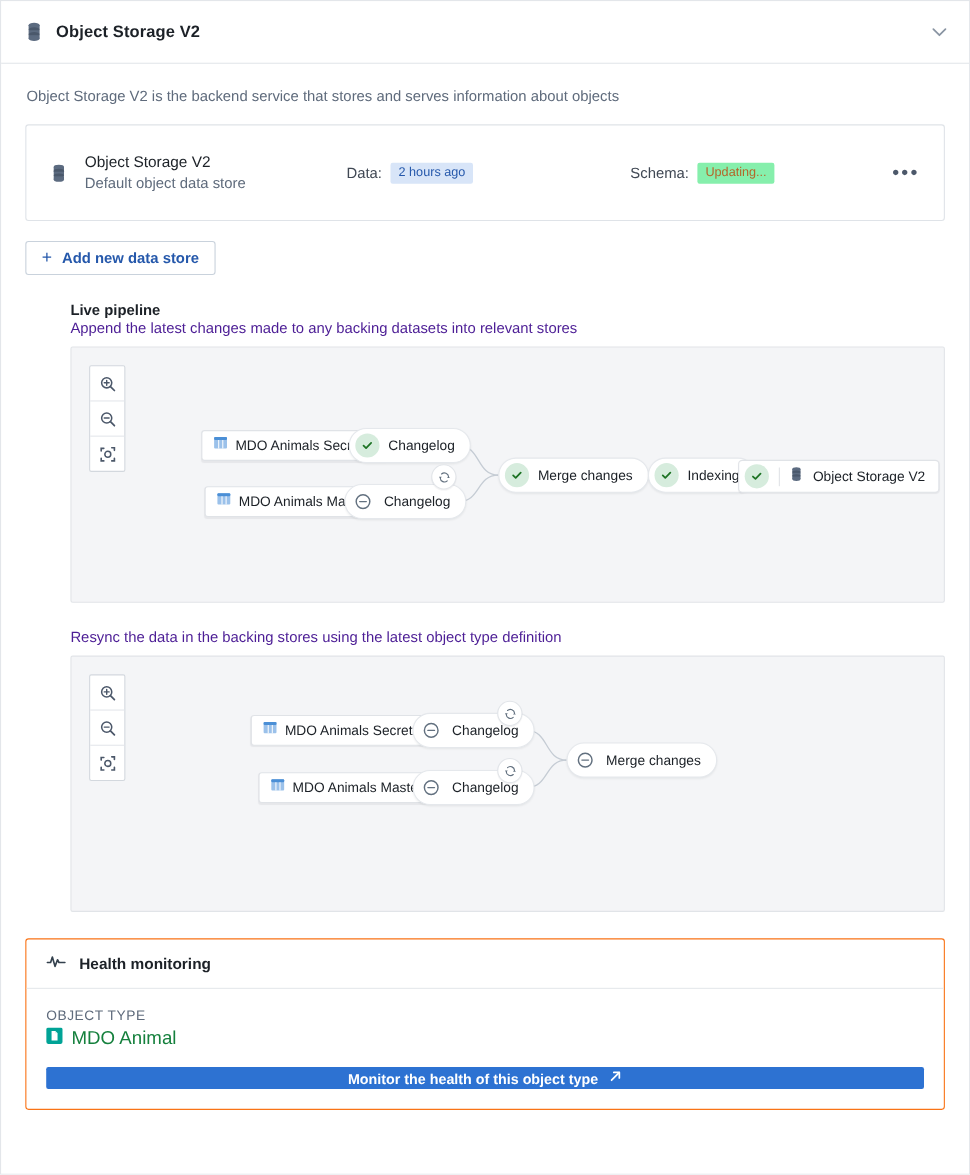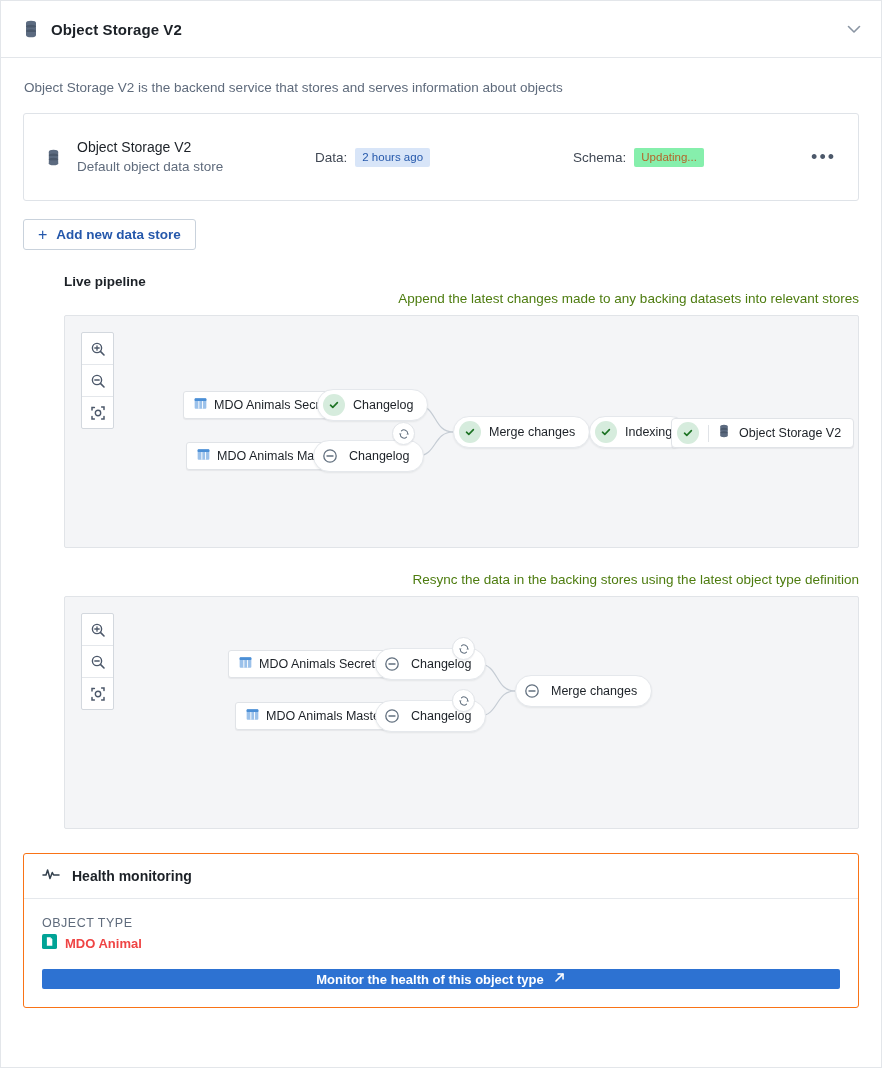--- a/index.html
+++ b/index.html
@@ -51,21 +51,21 @@
     margin-top:18px;display:inline-flex;align-items:center;gap:9px;
     border:1px solid #c9d2dc;border-radius:3px;background:#fff;
     height:31px;padding:0 14px;box-sizing:border-box;cursor:pointer;
     color:#2558ab;font-size:13.5px;font-weight:bold;
   }
   .add-btn .plus{font-size:16px;font-weight:normal;line-height:14px;}
 
   
   .sec{margin-top:24px;margin-left:41px;}
   .sec-title{font-size:13.5px;font-weight:bold;color:#1c2127;margin-bottom:2px;}
-  .sec-desc{font-size:13.5px;color:#4d7c0f;text-align:right;}
+  .sec-desc{font-size:13.5px;color:#4c1d95;}
 
   
   .graph{
     position:relative;margin-top:9px;background:#f4f5f7;
     border:1px solid #e1e4e8;border-radius:2px;overflow:hidden;
   }
   .graph.live{height:231px;}
   .graph.repl{height:231px;}
   .gctl{
     position:absolute;left:16px;top:16px;width:31px;
@@ -101,21 +101,21 @@
     margin-top:24px;border:1px solid #f97316;border-radius:3px;background:#fff;overflow:hidden;
   }
   .health-head{
     height:45px;display:flex;align-items:center;gap:12px;padding:0 18px;box-sizing:border-box;
     border-bottom:1px solid #e5e8ec;
   }
   .health-title{font-size:14px;font-weight:bold;color:#1c2127;}
   .health-body{padding:17px 18px 16px 18px;}
   .ot-label{font-size:12.5px;color:#5f6b7c;letter-spacing:.5px;margin-bottom:4px;}
   .ot-row{display:flex;align-items:center;gap:8px;}
-  .ot-link{font-size:13px;color:#ef4444;cursor:pointer;font-weight:bold;}
+  .ot-link{font-size:17px;color:#15803d;cursor:pointer;}
   .cta-wrap{padding:0 18px 18px 18px;}
   .cta{
     background:#2d72d2;color:#fff;border-radius:2px;height:20px;
     display:flex;align-items:center;justify-content:center;gap:9px;
     font-size:13px;font-weight:bold;cursor:pointer;
   }
 </style>
 </head>
 <body>
 

